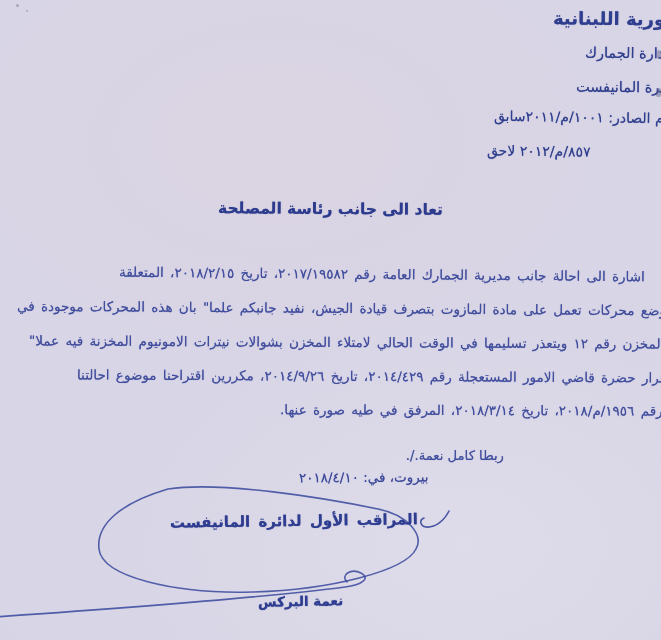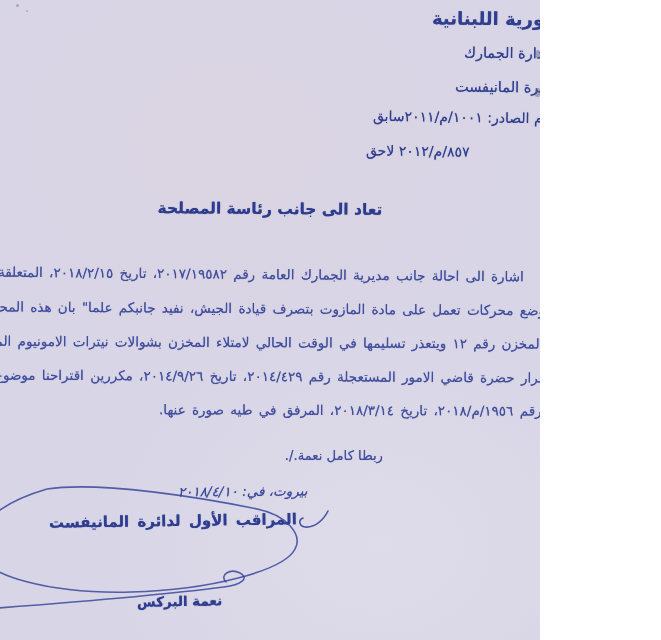--- a/index.html
+++ b/index.html
@@ -1,18 +1,18 @@
 <!DOCTYPE html>
 <html lang="ar"><head>
 <meta charset="utf-8">
 <style>
   html,body{margin:0;padding:0;}
   body{width:661px;height:640px;overflow:hidden;font-family:"DejaVu Sans",sans-serif;}
   .page{
-    position:relative;width:540px;height:640px;overflow:hidden;direction:rtl;
+    position:relative;width:661px;height:640px;overflow:hidden;direction:rtl;
     background:
       radial-gradient(90% 60% at 42% 22%, rgba(221,211,223,.55), rgba(221,211,223,0) 60%),
       radial-gradient(80% 55% at 70% 85%, rgba(226,223,236,.6), rgba(226,223,236,0) 65%),
       radial-gradient(140% 120% at 50% 45%, rgba(0,0,0,0) 55%, rgba(148,146,172,.22) 100%),
       #d8d5e6;
   }
   .t{position:absolute;white-space:nowrap;direction:rtl;}
   .hdr{color:#2f3e8e;text-shadow:0 0 .8px rgba(47,62,142,.75);}
   .h1{top:8px;right:-4px;font-size:18px;font-weight:bold;transform:rotate(.6deg);}
   .h2{top:45px;right:-3px;font-size:14.5px;transform:rotate(.6deg);}
@@ -20,21 +20,21 @@
   .h4{top:109px;right:-3px;font-size:14px;transform:rotate(.8deg);}
   .h5{top:143px;right:70px;font-size:14px;transform:rotate(.8deg);}
   .title{top:200px;left:0;right:0;text-align:center;font-size:15.5px;font-weight:bold;color:#2c3b8d;text-shadow:0 0 .8px rgba(44,59,141,.8);transform:rotate(.4deg);}
   .body-line{font-size:13.5px;color:#414e9d;word-spacing:2px;text-shadow:0 0 .7px rgba(65,78,157,.75);}
   .bl1{top:266px;right:16px;transform:rotate(.5deg);}
   .bl2{top:300px;right:-5px;transform:rotate(.4deg);}
   .bl3{top:334px;right:-3px;transform:rotate(.3deg);}
   .bl4{top:368px;right:-5px;transform:rotate(.3deg);}
   .bl5{top:402px;right:-2px;transform:rotate(.2deg);}
   .closing{top:448px;right:157px;font-size:13.2px;color:#414e9d;text-shadow:0 0 .7px rgba(65,78,157,.75);}
-  .dateline{top:483px;right:232px;font-size:13.5px;color:#3c499a;text-shadow:0 0 .7px rgba(60,73,154,.75);transform:rotate(-.4deg);font-style:italic;}
+  .dateline{top:469px;right:232px;font-size:13.5px;color:#3c499a;text-shadow:0 0 .7px rgba(60,73,154,.75);transform:rotate(-.4deg);}
   .sigtitle{top:512px;right:243px;font-size:15px;font-weight:bold;color:#2e3d90;word-spacing:3px;text-shadow:0 0 .8px rgba(46,61,144,.8);transform:rotate(-.8deg);}
   .signame{top:593px;right:318px;font-size:13.5px;font-weight:bold;color:#2e3d90;text-shadow:0 0 1px rgba(46,61,144,.9);transform:rotate(-1deg);}
   svg.ink{position:absolute;inset:0;pointer-events:none;}
   .edge-sliver{position:absolute;background:#5a5f8e;opacity:.45;border-radius:2px;}
   .speck{position:absolute;background:#8a87a0;border-radius:50%;opacity:.6;}
 </style>
 </head>
 <body>
 
 <div class="page">

